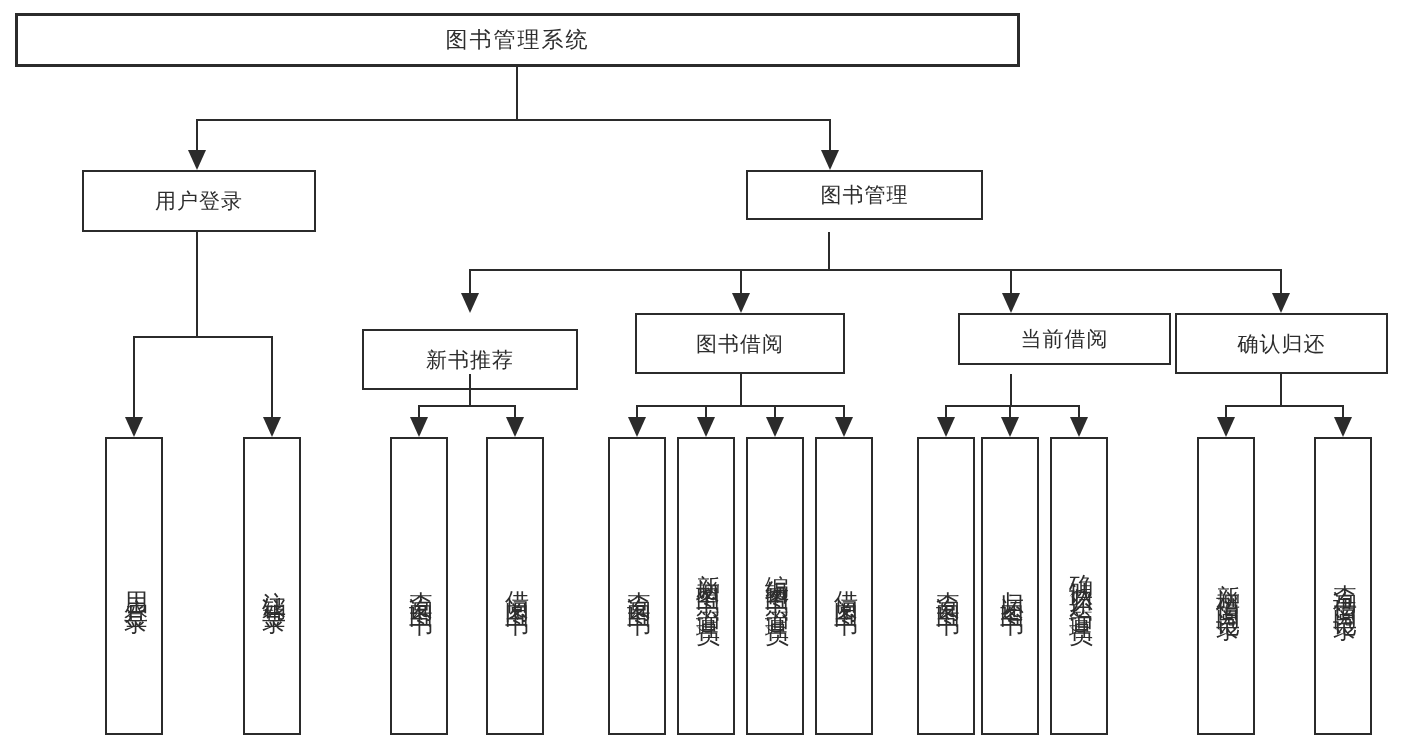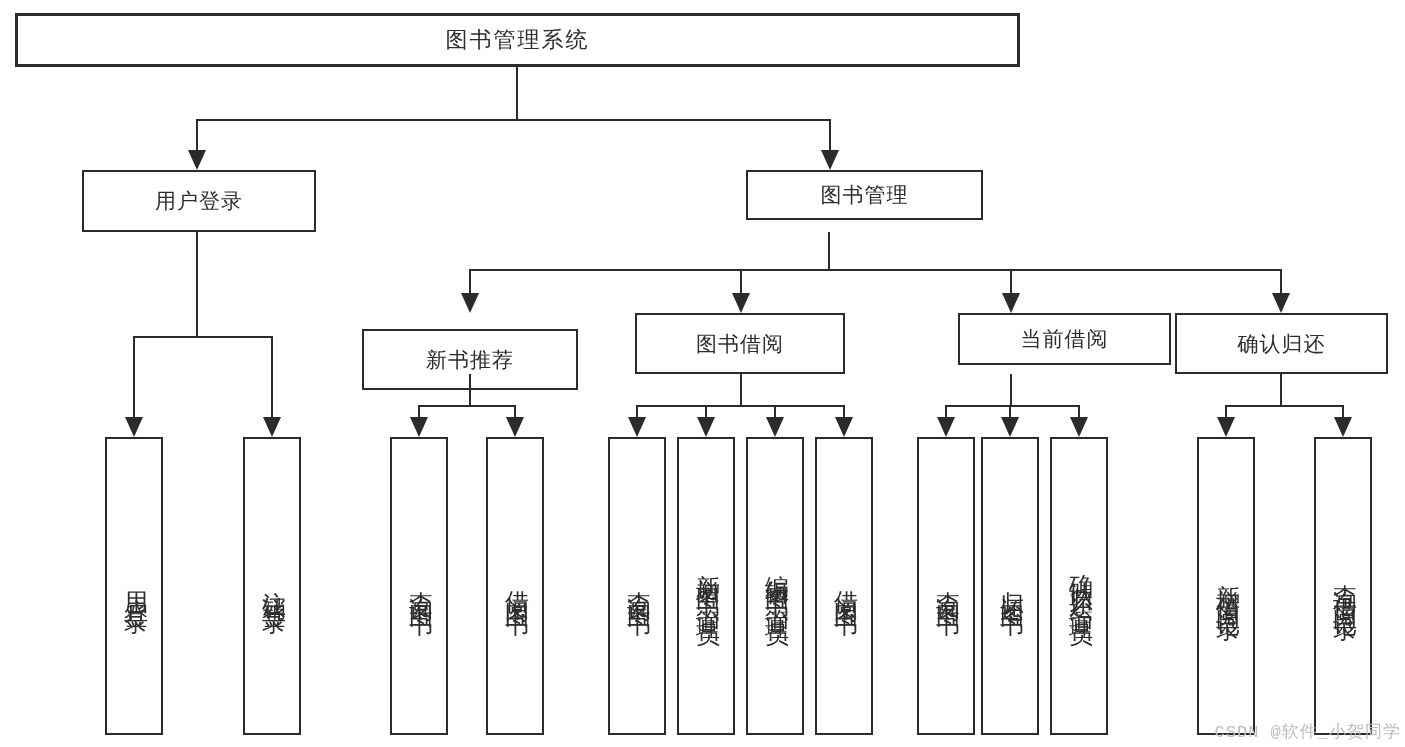--- a/index.html
+++ b/index.html
@@ -120,15 +120,14 @@
   <div class="box vbox" style="left:746px;top:437px;width:58px;height:298px;">编辑图书（管理员）</div>
   <div class="box vbox" style="left:815px;top:437px;width:58px;height:298px;">借阅图书</div>
 
   <div class="box vbox" style="left:917px;top:437px;width:58px;height:298px;">查询图书</div>
   <div class="box vbox" style="left:981px;top:437px;width:58px;height:298px;">归还图书</div>
   <div class="box vbox" style="left:1050px;top:437px;width:58px;height:298px;">确认归还（管理员）</div>
 
   <div class="box vbox" style="left:1197px;top:437px;width:58px;height:298px;">新增借阅记录</div>
   <div class="box vbox" style="left:1314px;top:437px;width:58px;height:298px;">查询借阅记录</div>
 
-  <div class="watermark">CSDN @软件_小贺同学</div>
 
 </div>
 
 </body></html>

